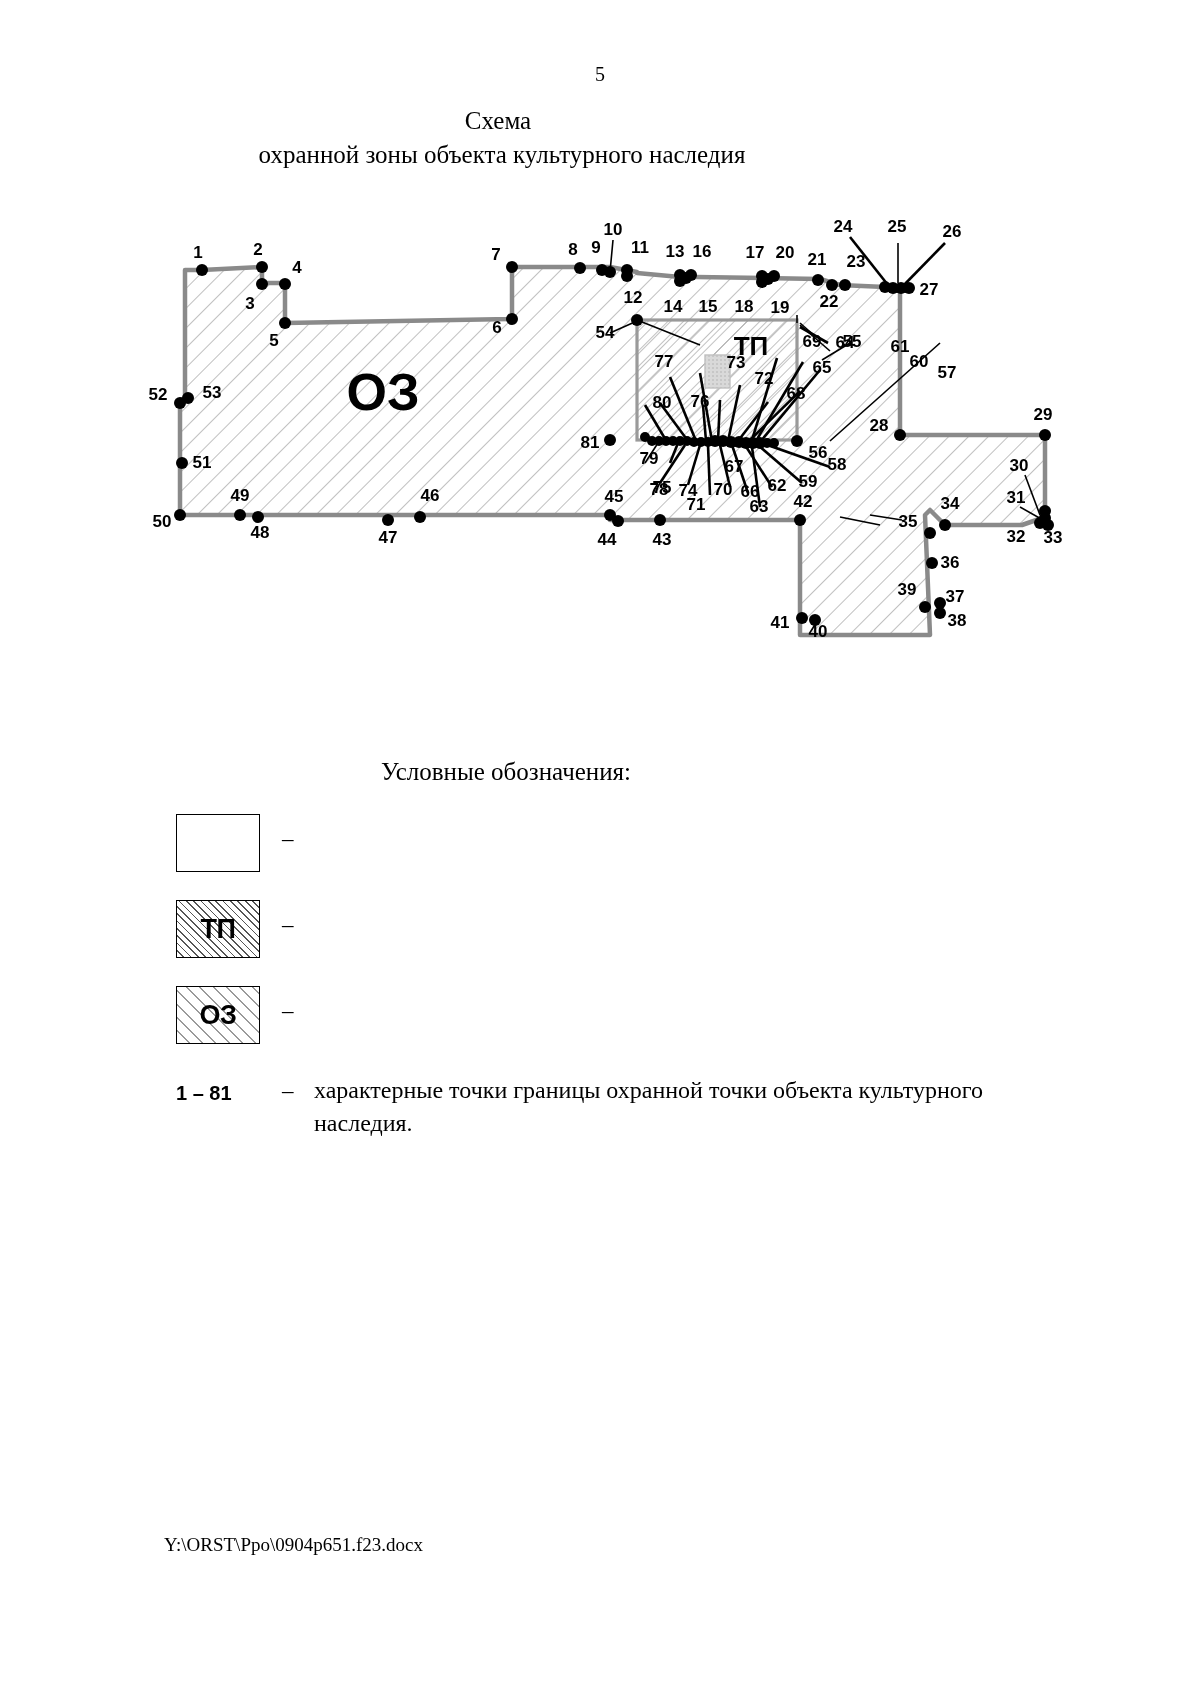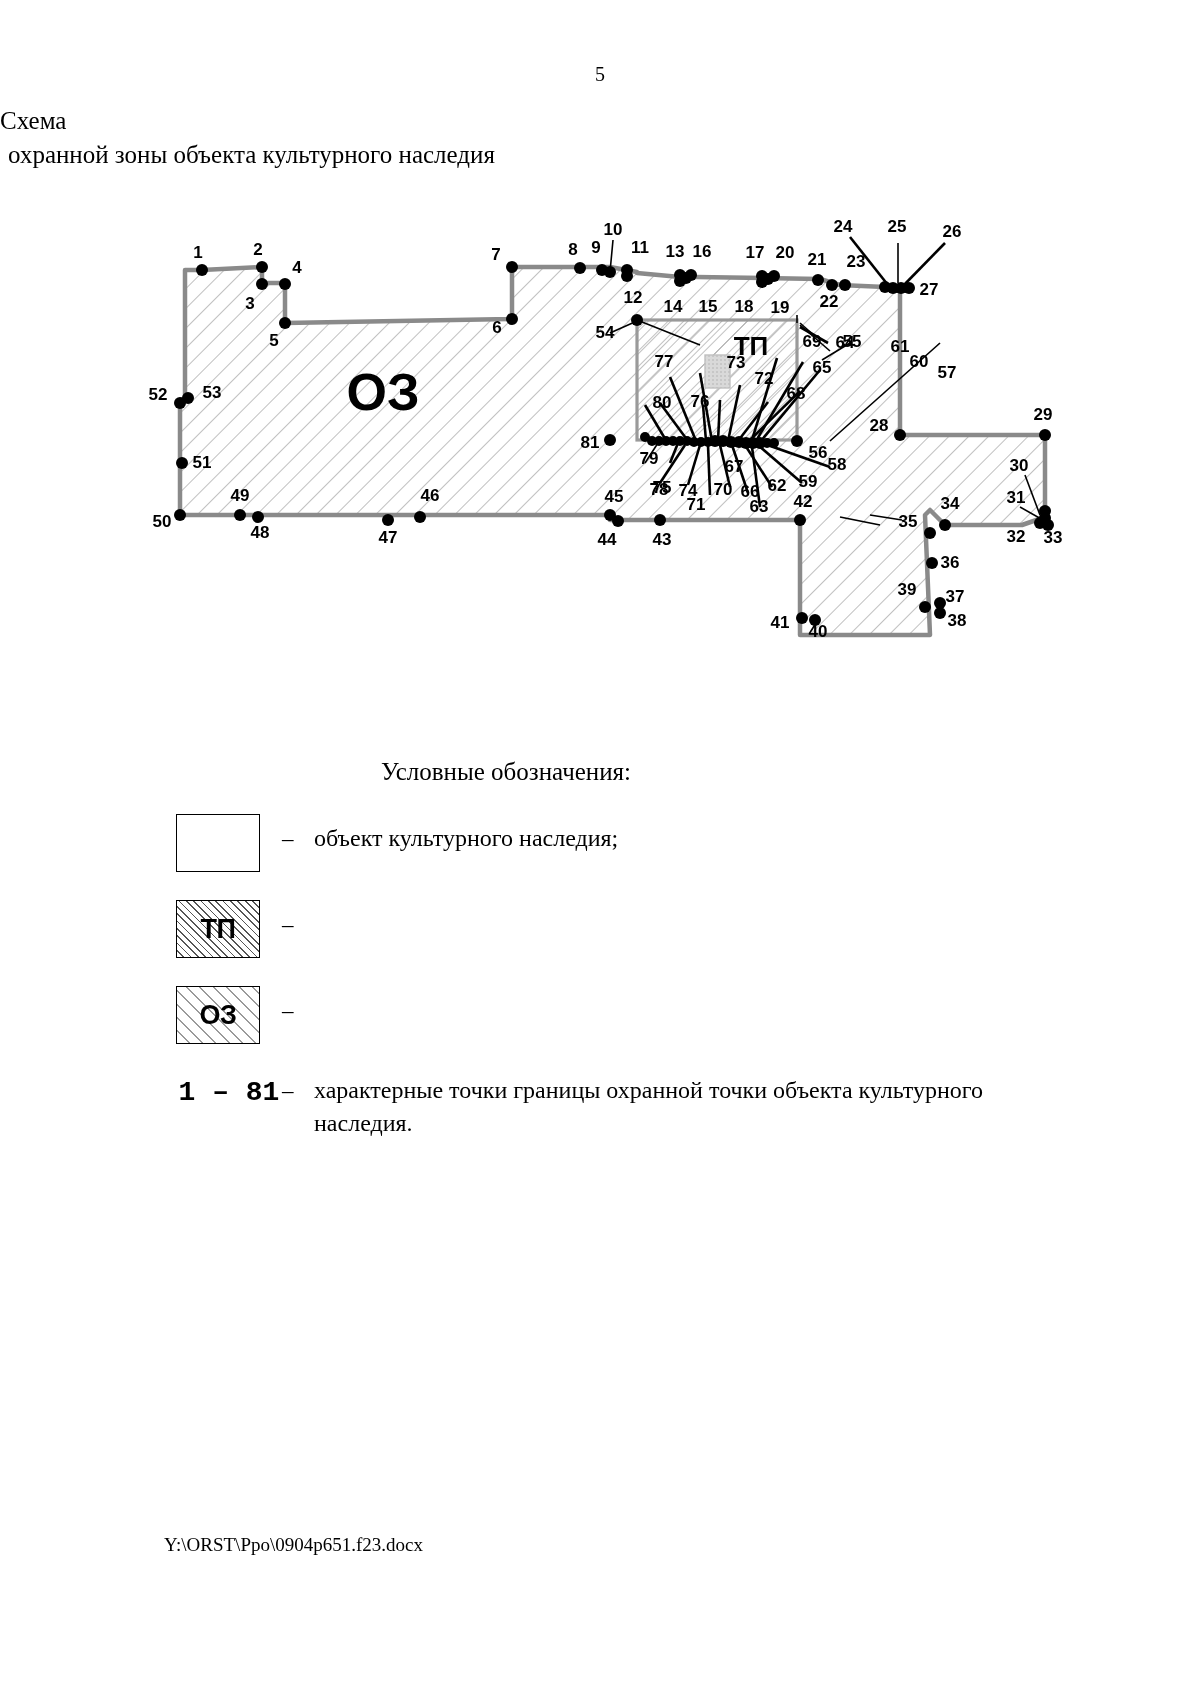--- a/index.html
+++ b/index.html
@@ -27,20 +27,21 @@
     font-size: 20px;
     line-height: 24px;
   }
 
   
   #title-block {
     position: absolute;
     top: 104px;
     left: 0;
     width: 996px;
+    text-align: center;
   }
   #title-block .title-line-1 {
     font-size: 25px;
     line-height: 34px;
   }
   #title-block .title-line-2 {
     font-size: 25px;
     line-height: 34px;
     margin-left: 8px;
   }
@@ -133,26 +134,26 @@
     font-weight: bold;
     font-size: 27px;
     letter-spacing: -0.5px;
     color: #000;
     position: relative;
     z-index: 2;
   }
   .range-cell {
     width: 106px;
     flex: 0 0 106px;
-    font-family: Liberation Mono, monospace;
+    font-family: Liberation Sans, sans-serif;
     font-weight: bold;
-    font-size: 28px;
+    font-size: 20px;
     line-height: 30px;
     padding-top: 8px;
-    text-align: center;
+    text-align: left;
   }
   .legend-row.range-row { margin-bottom: 0; }
   .legend-row.range-row .legend-dash { padding-top: 8px; }
   .legend-row.range-row .legend-text { padding-top: 4px; }
 
   
   #footer-path {
     position: absolute;
     left: 164px;
     top: 1533px;
@@ -457,21 +458,20 @@
 
 <div id="legend-title">Условные обозначения:</div>
 
 <div id="legend-list">
 
   <div class="legend-row">
     <div class="legend-swatch-cell">
       <div class="swatch swatch-oks"></div>
     </div>
     <div class="legend-dash">–</div>
-    <div class="legend-text">объект культурного наследия;</div>
   </div>
 
   <div class="legend-row">
     <div class="legend-swatch-cell">
       <div class="swatch swatch-tp">
         <span class="swatch-label">ТП</span>
       </div>
     </div>
     <div class="legend-dash">–</div>
   </div>

